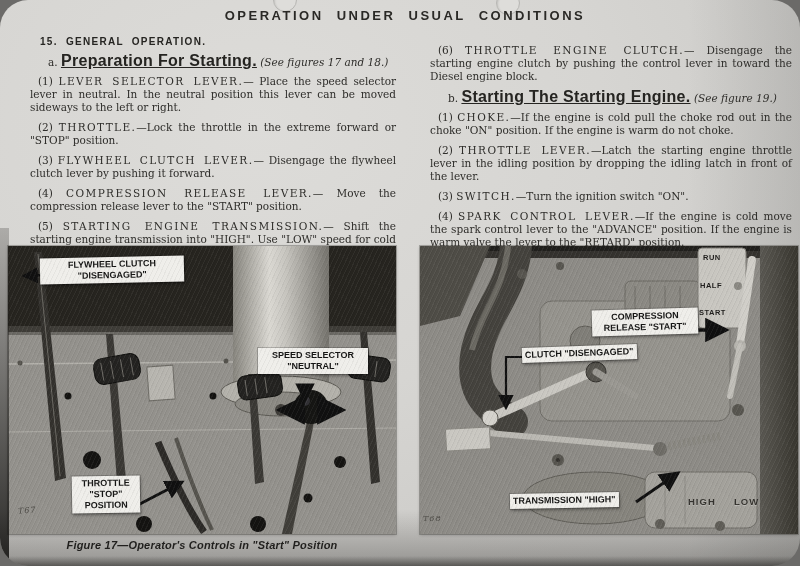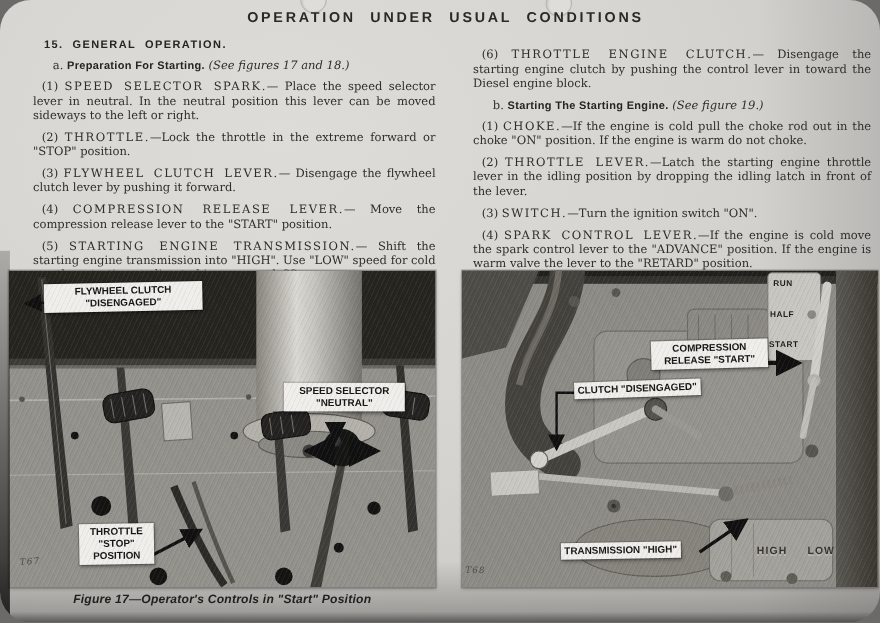--- a/index.html
+++ b/index.html
@@ -23,21 +23,21 @@
     letter-spacing:2.5px;word-spacing:7px;color:#2a2926;}
   .section-title{position:absolute;left:40px;top:36px;
     font-family:"Liberation Sans",sans-serif;font-weight:700;font-size:10px;
     letter-spacing:1.3px;word-spacing:4px;color:#262522;}
   .col{position:absolute;font-size:10.5px;line-height:13px;text-align:justify;}
   .col-left{left:30px;top:54px;width:366px;}
   .col-right{left:430px;top:44px;width:362px;}
   .item{margin:0 0 7px;text-indent:8px;}
   .term{letter-spacing:1.4px;word-spacing:2px;}
   .sub{margin:0 0 6px;text-indent:18px;}
-  .sub-title{font-family:"Liberation Sans",sans-serif;font-weight:700;font-size:10px;letter-spacing:.3px;color:#252421;}
+  .sub-title{font-family:"Liberation Sans",sans-serif;font-weight:700;font-size:16px;letter-spacing:.3px;color:#252421;text-decoration:underline;}
   .sub-ref{font-style:italic;}
   .photo{position:absolute;top:246px;height:288px;background:#8e8c87;overflow:hidden;
     box-shadow:0 0 0 1px rgba(70,68,64,.35), 0 1px 3px rgba(40,38,35,.3);}
   .photo::after{content:"";position:absolute;inset:0;pointer-events:none;
     background:repeating-linear-gradient(115deg, rgba(255,255,255,.05) 0 1px, rgba(0,0,0,.045) 1px 2px, rgba(0,0,0,0) 2px 4px);}
   .photo svg{position:absolute;left:0;top:0;}
   #fig17{left:8px;width:388px;}
   #fig18{left:420px;width:378px;}
   .lbl{position:absolute;background:#efeeea;color:#141413;text-align:center;
     font-family:"Liberation Sans",sans-serif;font-weight:700;font-size:9px;line-height:11px;
@@ -57,21 +57,21 @@
 <div class="page">
 
   <div class="hole" style="left:273px;top:-12px;"></div>
   <div class="hole" style="left:496px;top:-9px;"></div>
 
   <div class="header">OPERATION UNDER USUAL CONDITIONS</div>
   <div class="section-title">15. GENERAL OPERATION.</div>
 
   <div class="col col-left">
     <p class="sub"><span>a.</span> <span class="sub-title">Preparation For Starting.</span> <span class="sub-ref">(See figures 17 and 18.)</span></p>
-    <p class="item"><span>(1)</span> <span class="term">SPEED SELECTOR SPARK.</span><span>— Place the speed selector lever in neutral. In the neutral position this lever can be moved sideways to the left or right.</span></p>
+    <p class="item"><span>(1)</span> <span class="term">LEVER SELECTOR LEVER.</span><span>— Place the speed selector lever in neutral. In the neutral position this lever can be moved sideways to the left or right.</span></p>
     <p class="item"><span>(2)</span> <span class="term">THROTTLE.</span><span>—Lock the throttle in the extreme forward or "STOP" position.</span></p>
     <p class="item"><span>(3)</span> <span class="term">FLYWHEEL CLUTCH LEVER.</span><span>— Disengage the flywheel clutch lever by pushing it forward.</span></p>
     <p class="item"><span>(4)</span> <span class="term">COMPRESSION RELEASE LEVER.</span><span>— Move the compression release lever to the "START" position.</span></p>
     <p class="item"><span>(5)</span> <span class="term">STARTING ENGINE TRANSMISSION.</span><span>— Shift the starting engine transmission into "HIGH". Use "LOW" speed for cold weather starting as directed in paragraph 22.g.</span></p>
   </div>
 
   <div class="col col-right">
     <p class="item"><span>(6)</span> <span class="term">THROTTLE ENGINE CLUTCH.</span><span>— Disengage the starting engine clutch by pushing the control lever in toward the Diesel engine block.</span></p>
     <p class="sub"><span>b.</span> <span class="sub-title">Starting The Starting Engine.</span> <span class="sub-ref">(See figure 19.)</span></p>
     <p class="item"><span>(1)</span> <span class="term">CHOKE.</span><span>—If the engine is cold pull the choke rod out in the choke "ON" position. If the engine is warm do not choke.</span></p>

